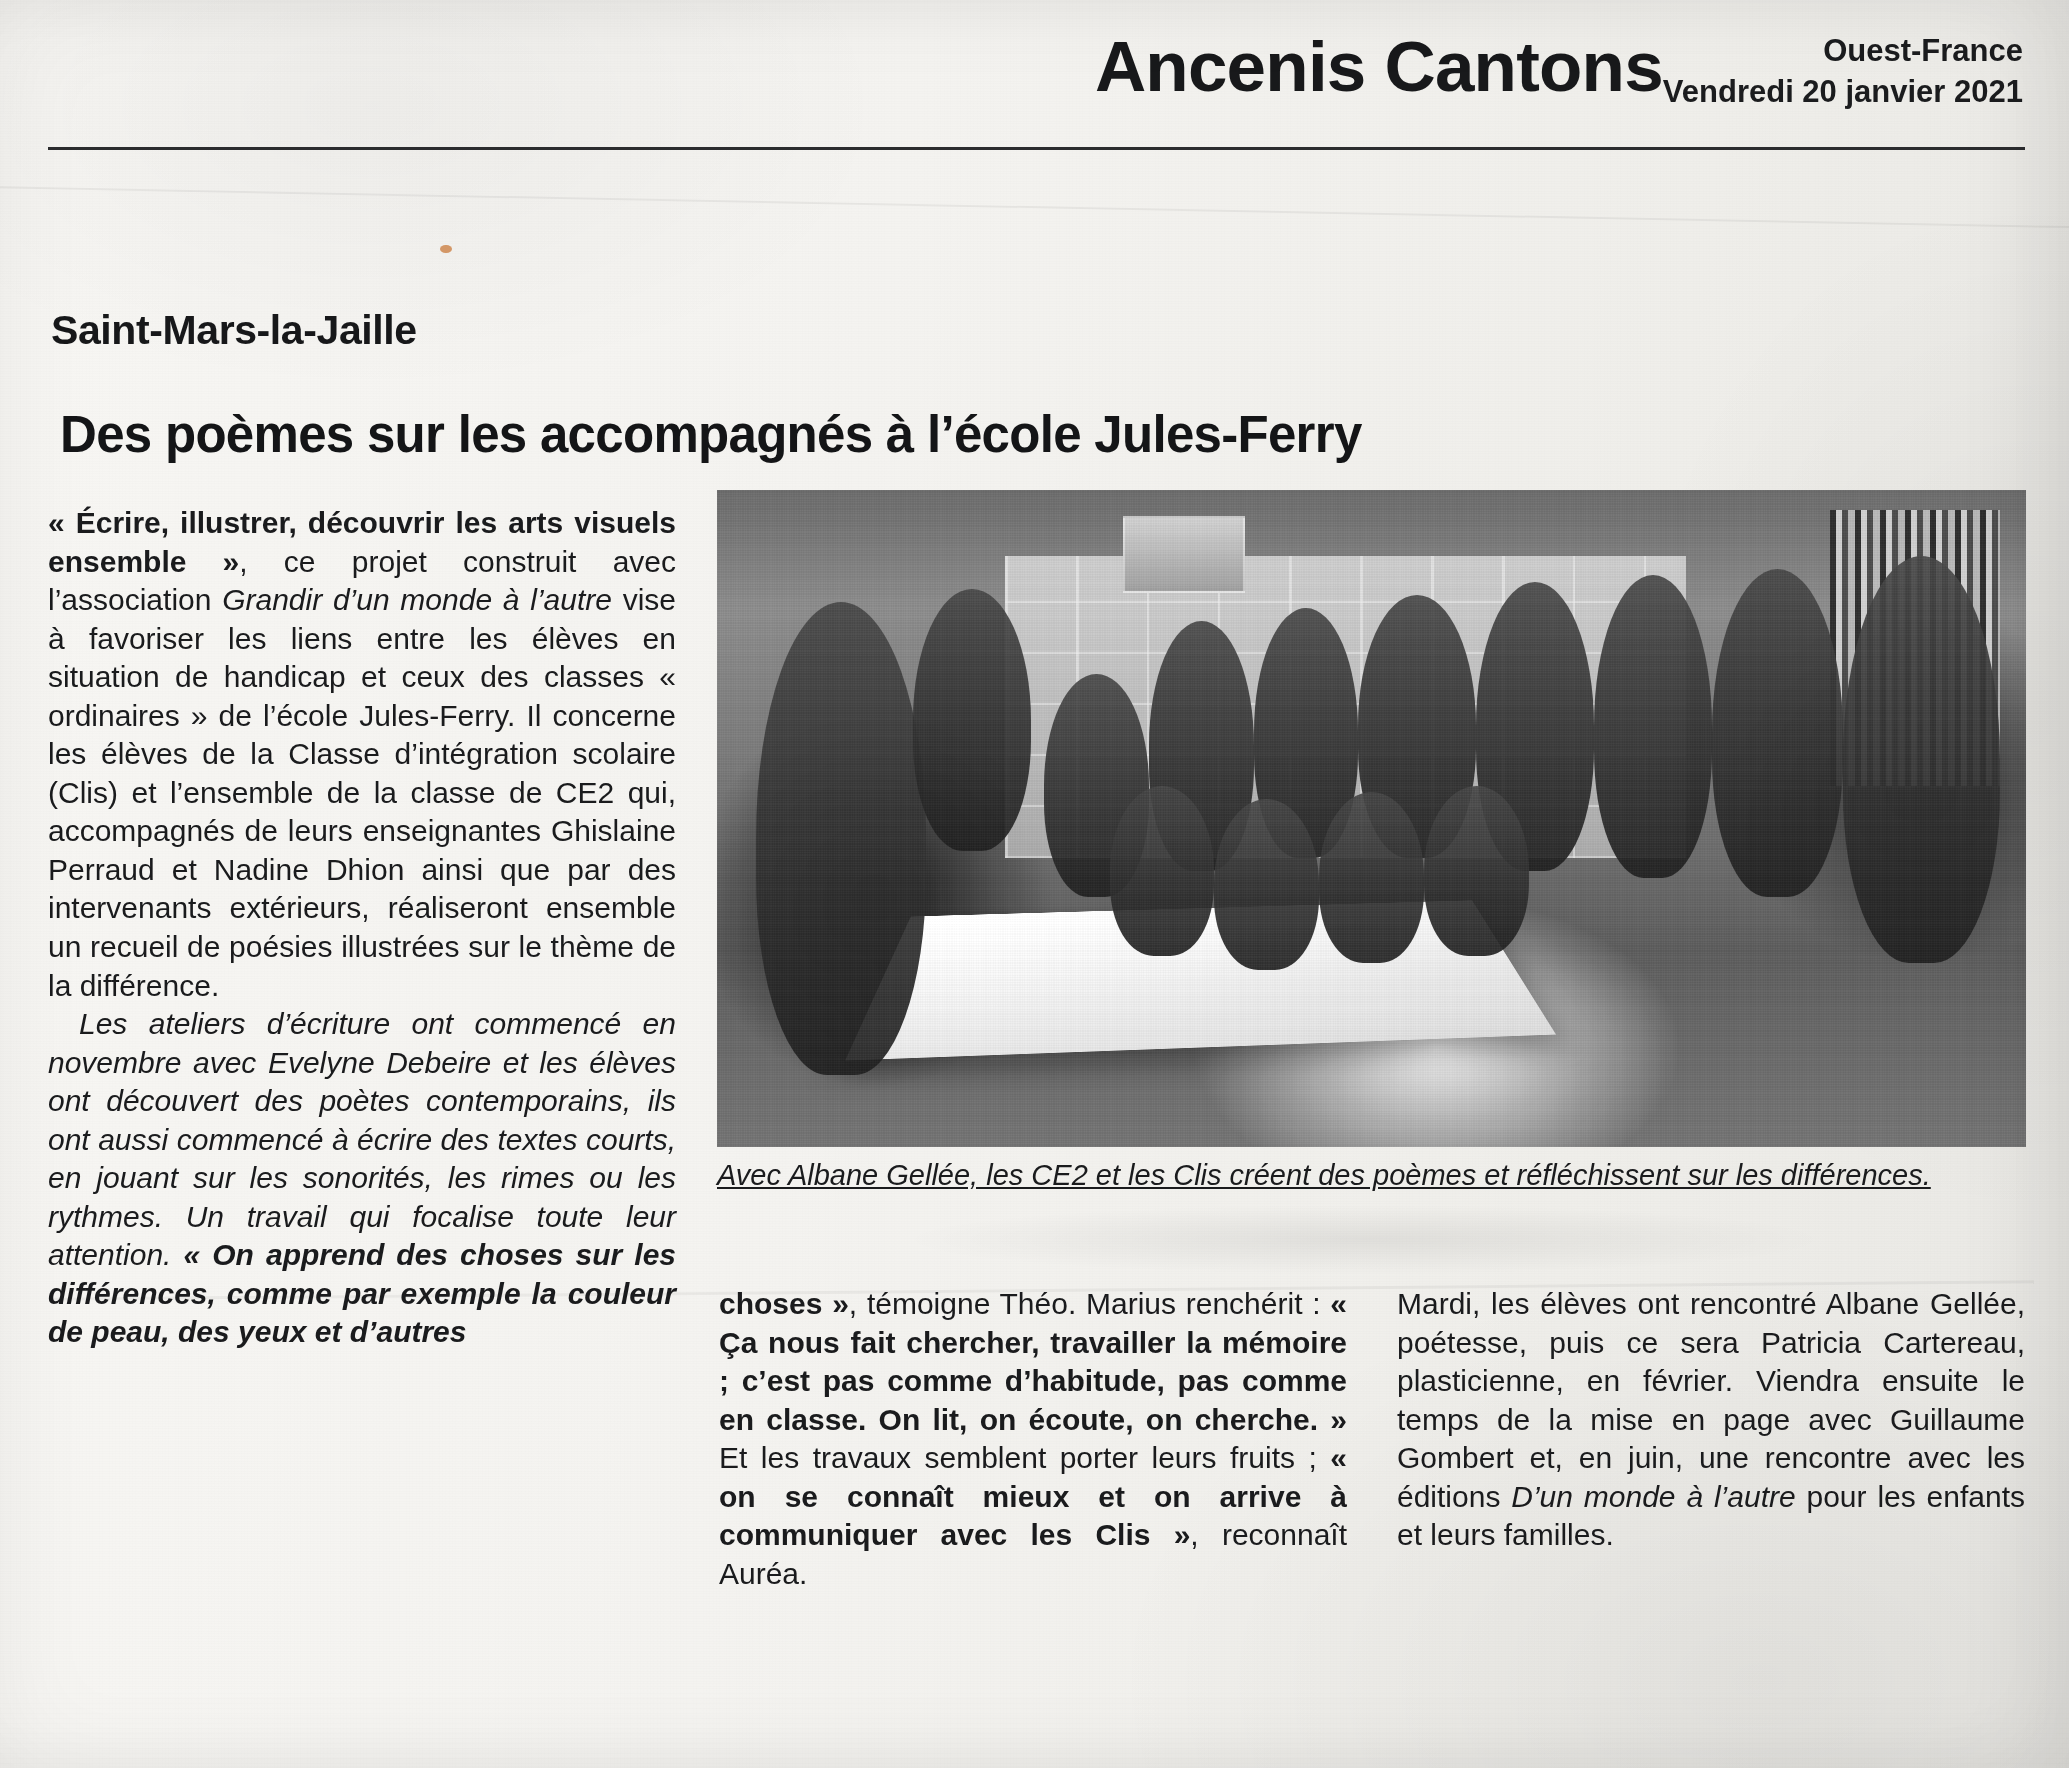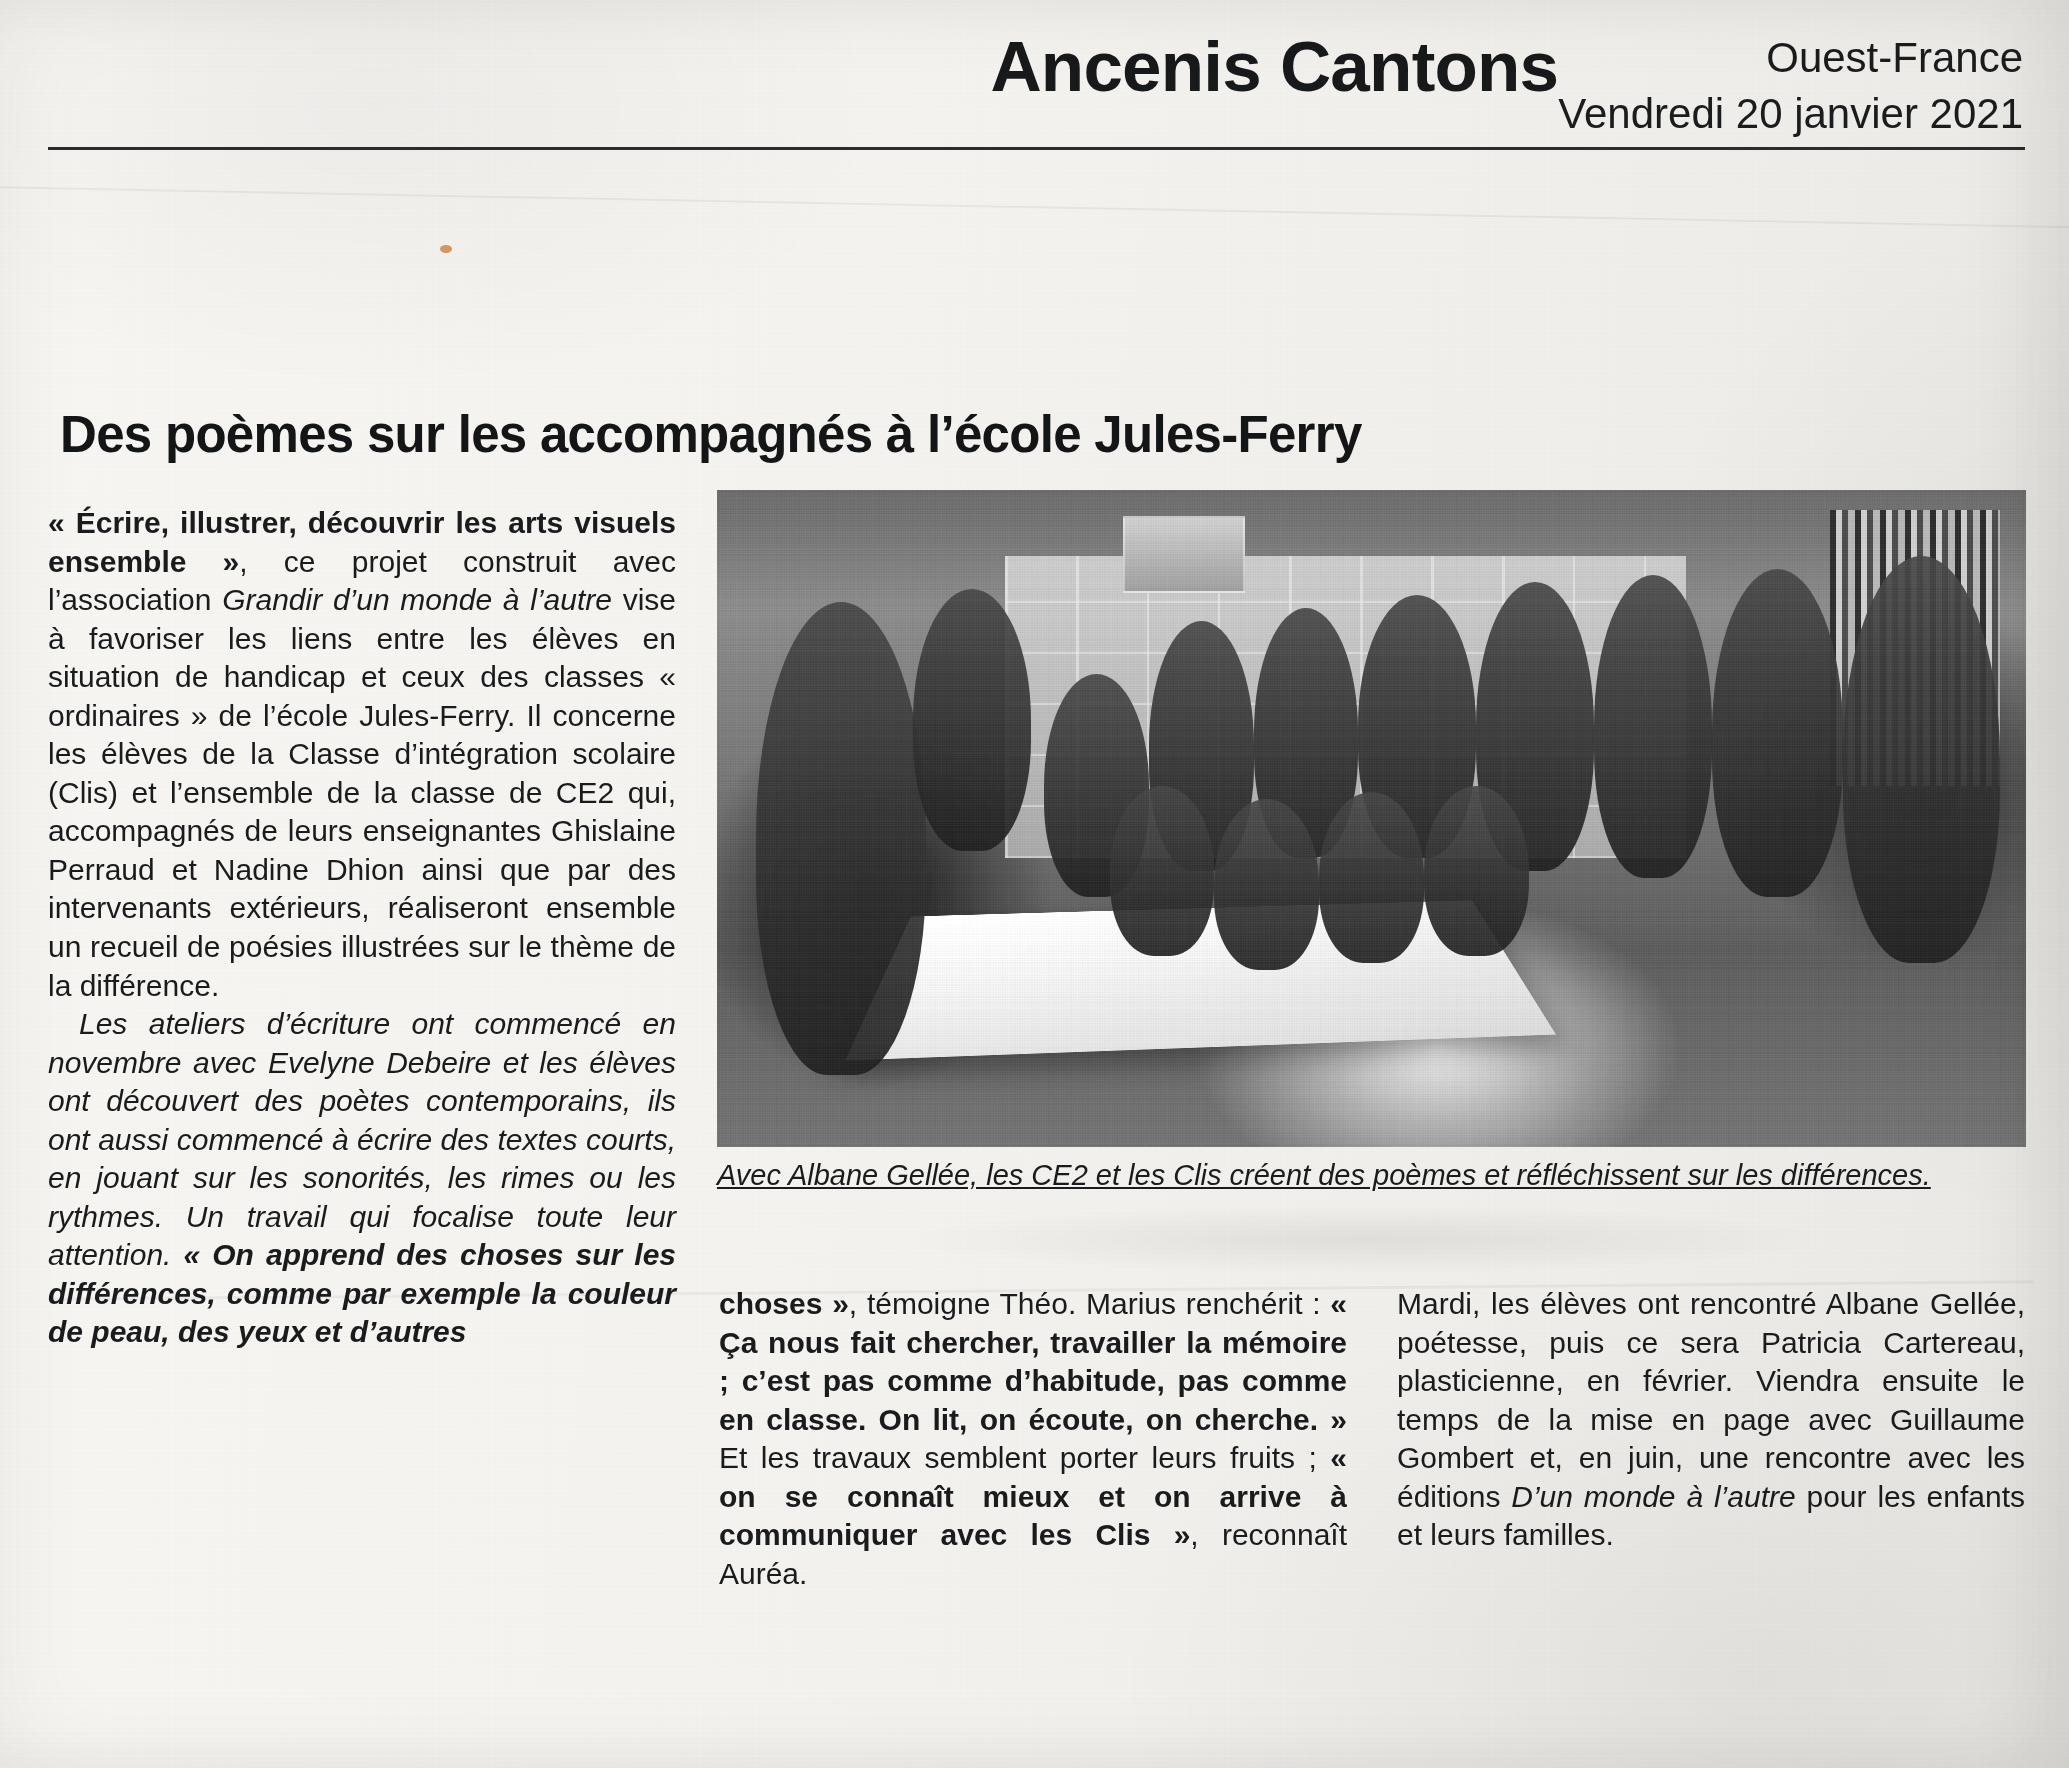--- a/index.html
+++ b/index.html
@@ -73,24 +73,25 @@
     font-family: "Liberation Sans", sans-serif;
     font-weight: bold;
     font-size: 71px;
     letter-spacing: -0.8px;
     line-height: 1;
     color: #18191b;
     margin-top: 8.3px;
   }
   .masthead-right {
     text-align: right;
-    font-size: 42px;
+    font-size: 31px;
     line-height: 1.35;
     color: #1b1c1e;
     padding-top: 6.6px;
+    font-weight: bold;
   }
   .rule {
     position: absolute;
     left: 48px;
     top: 147px;
     width: 1977px;
     height: 2.5px;
     background: #2b2c2e;
   }
 
@@ -270,20 +271,21 @@
 
     <div class="masthead">
       <div class="masthead-title">Ancenis Cantons</div>
       <div class="masthead-right">
         <div>Ouest-France</div>
         <div>Vendredi 20 janvier 2021</div>
       </div>
     </div>
     <div class="rule"></div>
 
+    <div class="town">Saint-Mars-la-Jaille</div>
     <div class="headline">Des poèmes sur les accompagnés à l’école Jules-Ferry</div>
 
     <div class="col" id="col-left">
       <p><span class="bold">« Écrire, illustrer, découvrir les arts visuels ensemble »</span><span>, ce projet construit avec l’association </span><span class="ital">Grandir d’un monde à l’autre</span><span> vise à favoriser les liens entre les élèves en situation de handicap et ceux des classes « ordinaires » de l’école Jules-Ferry. Il concerne les élèves de la Classe d’intégration scolaire (Clis) et l’ensemble de la classe de CE2 qui, accompagnés de leurs enseignantes Ghislaine Perraud et Nadine Dhion ainsi que par des intervenants extérieurs, réaliseront ensemble un recueil de poésies illustrées sur le thème de la différence.</span></p>
       <p><span>Les ateliers d’écriture ont commencé en novembre avec Evelyne Debeire et les élèves ont découvert des poètes contemporains, ils ont aussi commencé à écrire des textes courts, en jouant sur les sonorités, les rimes ou les rythmes. Un travail qui focalise toute leur attention. </span><span class="bold">« On apprend des choses sur les différences, comme par exemple la couleur de peau, des yeux et d’autres</span></p>
     </div>
 
     <div class="photo-wrap">
       <div class="photo">
         <div class="shelves"></div>

